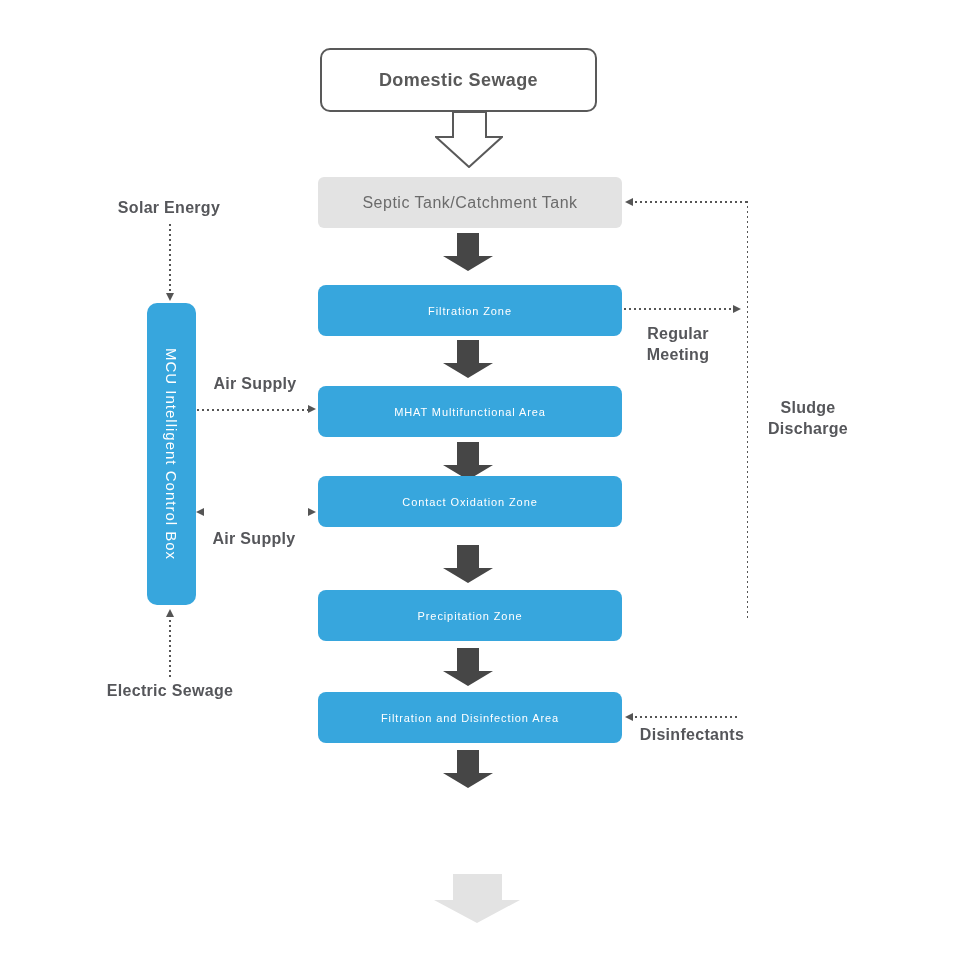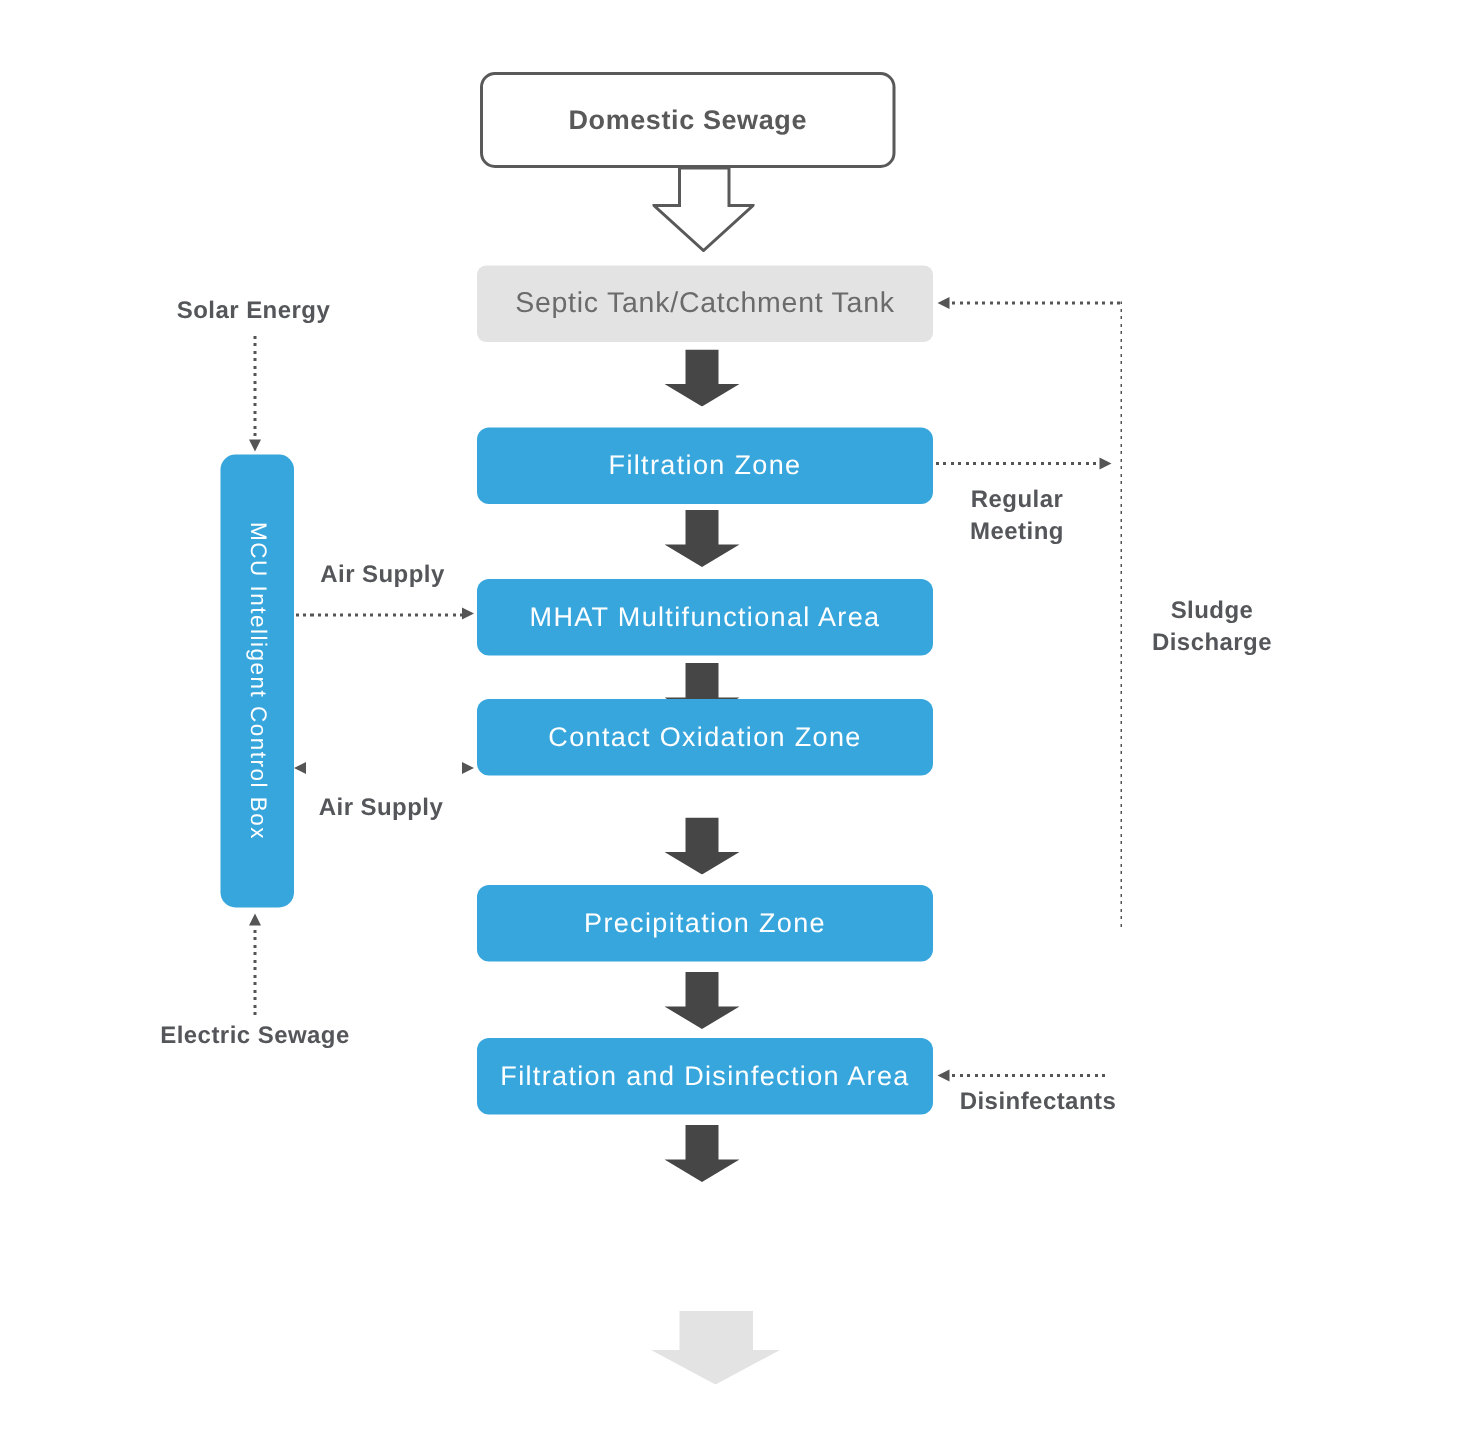--- a/index.html
+++ b/index.html
@@ -31,36 +31,36 @@
     border-radius: 10px;
     color: var(--outline-gray);
     font-size: 18px;
     font-weight: bold;
     letter-spacing: .4px;
   }
   .node-gray {
     background: var(--node-gray);
     border-radius: 6px;
     color: var(--node-text-gray);
-    font-size: 19px;
+    font-size: 16px;
     letter-spacing: .5px;
   }
   .node-septic { left: 318px; top: 177px; width: 304px; height: 51px; }
   .node-discharge {
     left: 330px; top: 810px; width: 277px; height: 65px;
     border-radius: 10px;
     line-height: 22px;
     flex-direction: column;
   }
   .node-blue {
     left: 318px; width: 304px; height: 51px;
     background: var(--primary-blue);
     border-radius: 8px;
     color: #ffffff;
-    font-size: 18px;
+    font-size: 11px;
     font-weight: 500;
     letter-spacing: .9px;
   }
   .node-mcu {
     left: 147px; top: 303px; width: 49px; height: 302px;
     background: var(--primary-blue);
     border-radius: 10px;
     color: #ffffff;
     font-size: 15px;
     letter-spacing: 1px;
@@ -152,21 +152,21 @@
   <svg class="flow-arrow" style="top:750px" width="50" height="38">
     <polygon points="14,0 36,0 36,23 50,23 25,38 0,23 14,23" fill="var(--arrow-dark)"></polygon>
   </svg>
 
   <div class="node node-blue" style="top:285px">
     <span>Filtration Zone</span>
   </div>
   <div class="node node-blue" style="top:386px">
     <span>MHAT Multifunctional Area</span>
   </div>
-  <div class="node node-blue" style="top:466px">
+  <div class="node node-blue" style="top:476px">
     <span>Contact Oxidation Zone</span>
   </div>
   <div class="node node-blue" style="top:590px">
     <span>Precipitation Zone</span>
   </div>
   <div class="node node-blue" style="top:692px">
     <span>Filtration and Disinfection Area</span>
   </div>
 
 

